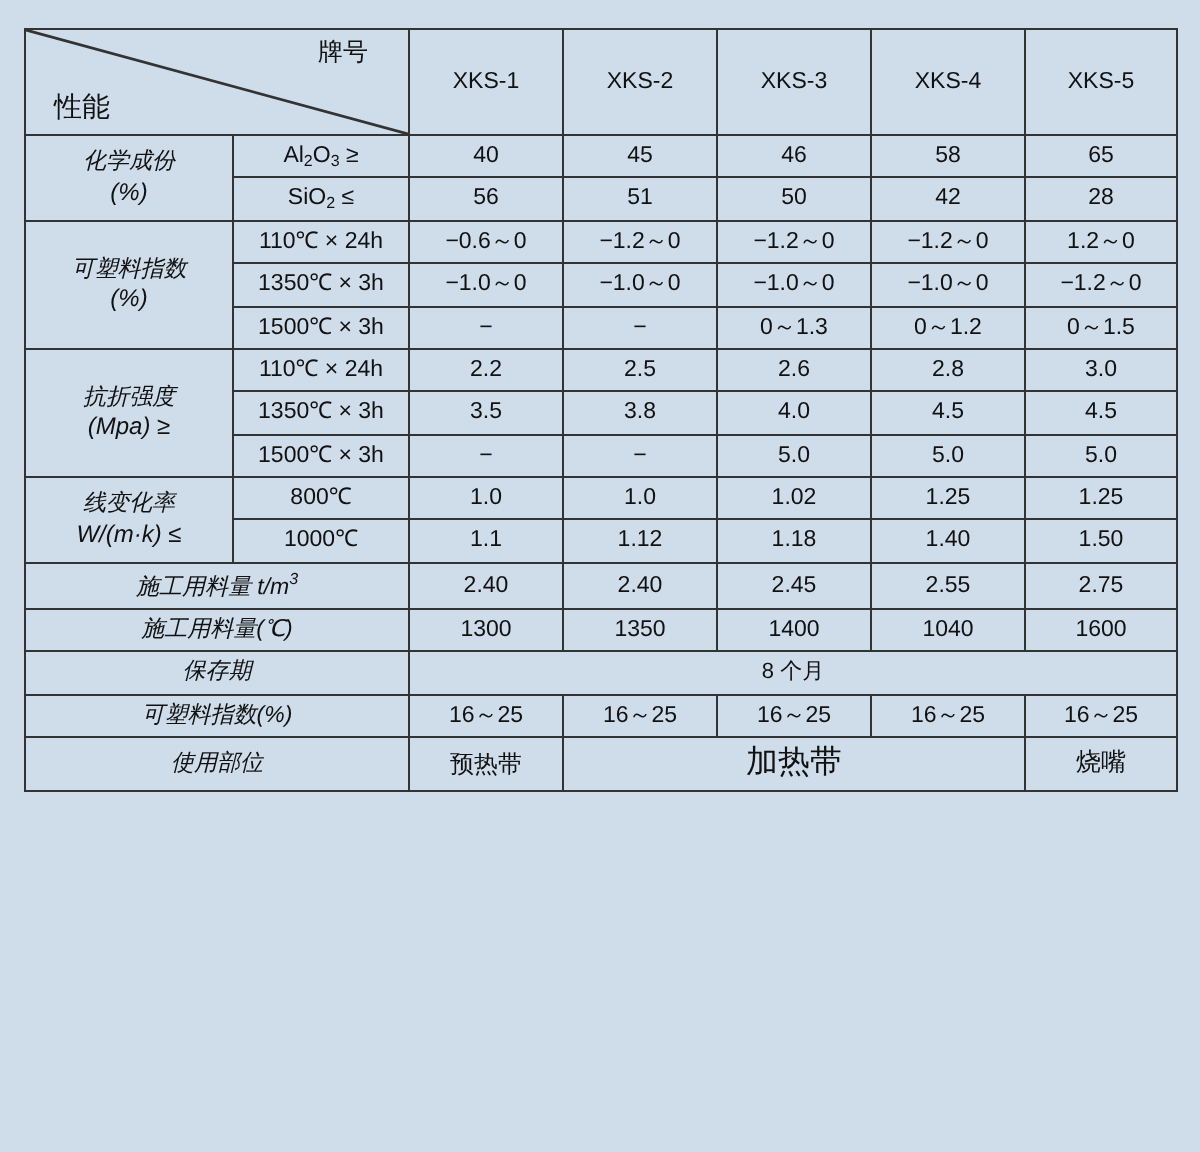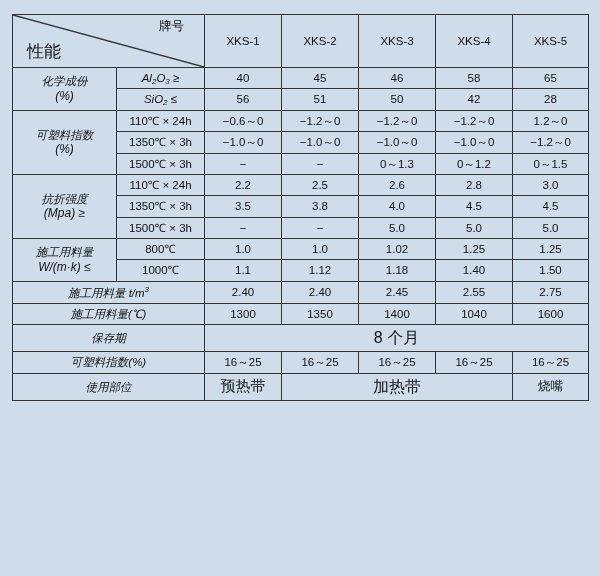--- a/index.html
+++ b/index.html
@@ -39,29 +39,29 @@
     position:relative;
     height:46px;
     padding:0;
   }
   .diag .line{
     position:absolute;left:0;top:0;width:100%;height:100%;
     overflow:hidden;
   }
   .diag .line svg{display:block;width:100%;height:100%;}
   .diag .tl{
-    position:absolute;left:14px;bottom:5px;font-size:17px;
+    position:absolute;left:14px;bottom:5px;font-size:14px;
   }
   .diag .tr{
     position:absolute;right:20px;top:4px;font-size:12.5px;
   }
   .grp{font-size:13px;line-height:1.35;font-style:italic;}
   .grp .l2{font-size:12px;}
   sub{font-size:8px;vertical-align:baseline;position:relative;top:2px;}
-  .nowrap{white-space:nowrap;font-style:italic;}
+  .nowrap{white-space:nowrap;}
 </style>
 </head>
 <body>
 
 <div id="sheet">
   <table class="spec">
     <colgroup>
       <col style="width:104px">
       <col style="width:88px">
       <col style="width:77px">
@@ -167,21 +167,21 @@
       <td class="sub">1500℃ × 3h</td>
       <td class="val">−</td>
       <td class="val">−</td>
       <td class="val">5.0</td>
       <td class="val">5.0</td>
       <td class="val">5.0</td>
     </tr>
 
     <tr>
       <td rowspan="2" class="grp">
-        <div>施工用料量</div>
+        <div>线变化率</div>
         <div class="l2">W/(m·k) ≤</div>
       </td>
       <td class="sub">800℃</td>
       <td class="val">1.0</td>
       <td class="val">1.0</td>
       <td class="val">1.02</td>
       <td class="val">1.25</td>
       <td class="val">1.25</td>
     </tr>
     <tr>
@@ -208,33 +208,33 @@
       <td colspan="2" class="grp">施工用料量(℃)</td>
       <td class="val">1300</td>
       <td class="val">1350</td>
       <td class="val">1400</td>
       <td class="val">1040</td>
       <td class="val">1600</td>
     </tr>
 
     <tr>
       <td colspan="2" class="grp">保存期</td>
-      <td colspan="5" class="val" style="font-size:16px">8 个月</td>
+      <td colspan="5" class="val" style="font-size:11px">8 个月</td>
     </tr>
 
     <tr>
       <td colspan="2" class="grp">可塑料指数(%)</td>
       <td class="val">16～25</td>
       <td class="val">16～25</td>
       <td class="val">16～25</td>
       <td class="val">16～25</td>
       <td class="val">16～25</td>
     </tr>
 
     <tr>
       <td colspan="2" class="grp">使用部位</td>
-      <td colspan="1" class="val" style="font-size:15px">预热带</td>
+      <td colspan="1" class="val" style="font-size:12px">预热带</td>
       <td colspan="3" class="val" style="font-size:16px">加热带</td>
       <td colspan="1" class="val" style="font-size:12.5px">烧嘴</td>
     </tr>
   </tbody>
     </table>
 </div>
 
 </body></html>

